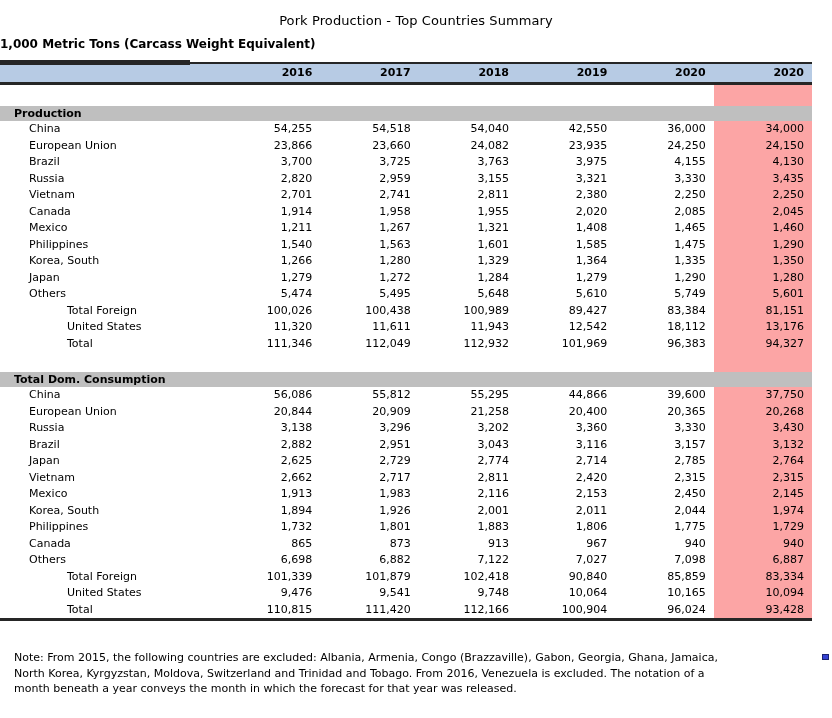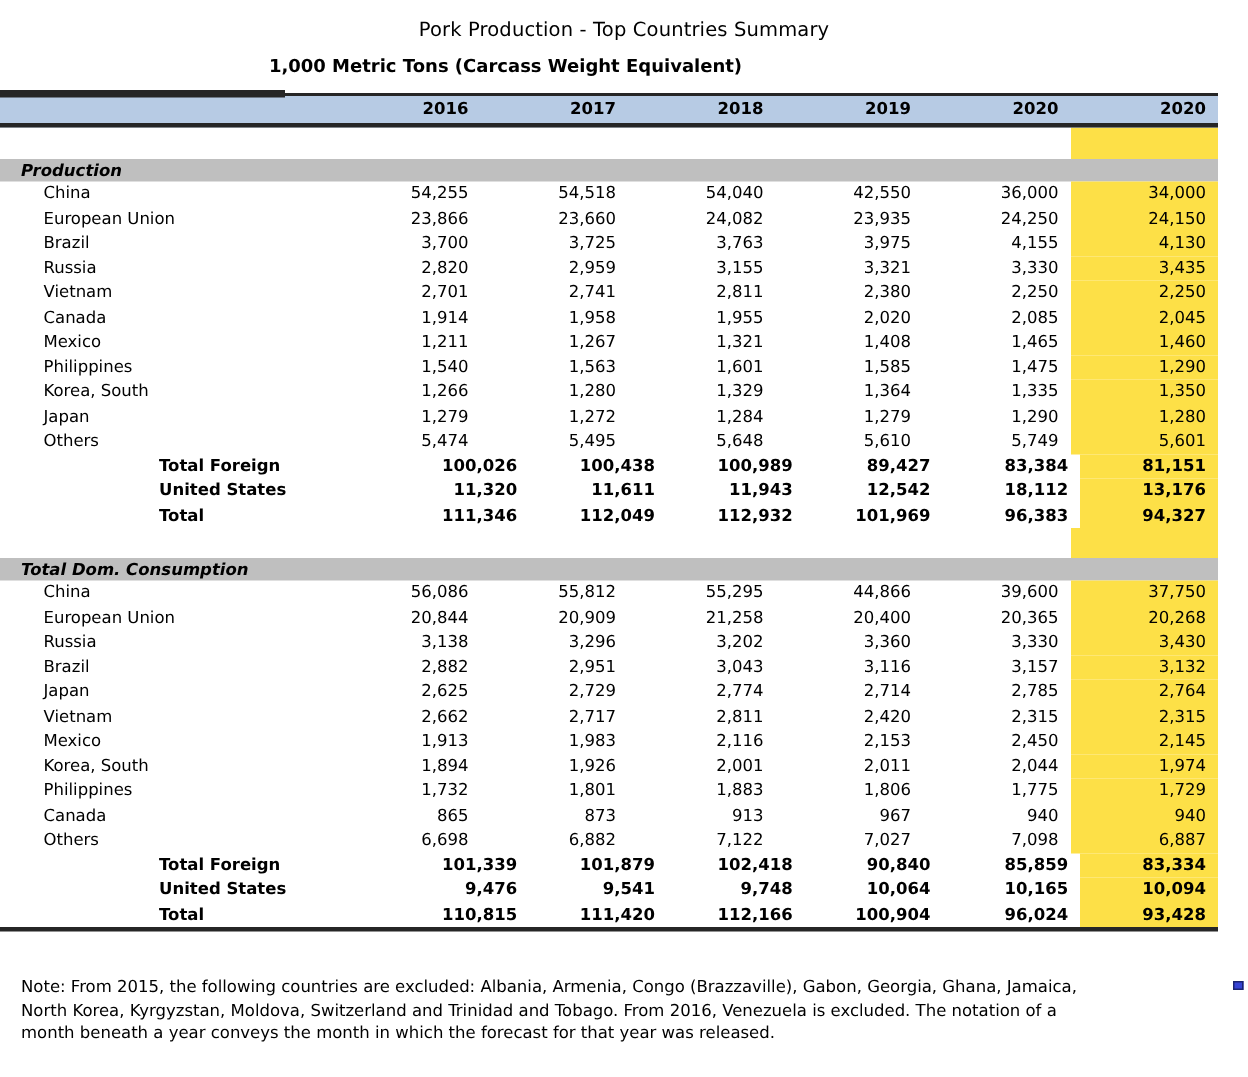--- a/index.html
+++ b/index.html
@@ -6,41 +6,41 @@
   body{
     width:832px;height:718px;position:relative;background:#ffffff;
     font-family:"DejaVu Sans","Liberation Sans",sans-serif;color:#000;
     overflow:hidden;
   }
   .title{
     position:absolute;top:13px;left:0;width:832px;text-align:center;
     font-size:13px;font-weight:normal;letter-spacing:0.1px;
   }
   .subtitle{
-    position:absolute;top:37px;left:0;width:674px;text-align:center;
+    position:absolute;top:37px;left:0;width:674px;
     font-size:12px;font-weight:bold;
   }
   .tbl{position:absolute;top:62px;left:0;width:812px;}
   .r{display:grid;grid-template-columns:222px repeat(6,1fr);}
   
   .hdr{background:#b7cbe4;position:relative;border-top:2px solid #262626;border-bottom:3px solid #262626;padding:2px 0 3px 0;}
   .thickseg{position:absolute;top:-4px;left:0;width:190px;height:5px;background:#262626;}
   .hcell{font-size:11px;font-weight:bold;text-align:right;padding-right:8px;line-height:13px;}
   
   .sp1 .c{height:21px;}
   .sp2 .c{height:20px;}
   
-  .band{background:#bfbfbf;height:15px;line-height:15px;font-size:11px;font-weight:bold;padding-left:14px;font-style:italic;}
+  .band{background:#bfbfbf;height:15px;line-height:15px;font-size:11px;font-weight:bold;padding-left:14px;}
   
   .dr{height:16.5px;line-height:16.5px;font-size:11px;}
   .lc{padding-left:29px;white-space:nowrap;overflow:hidden;}
   .nc{text-align:right;padding-right:8px;font-variant-numeric:tabular-nums;}
   .tot .lc{padding-left:67px;}
-  .tot{font-weight:bold;padding-left:39px;}
-  .hl{background:#fde047;}
+  .tot{font-weight:normal;}
+  .hl{background:#fca5a5;}
   .botline{height:3px;background:#262626;}
   .note{
     position:absolute;left:14px;top:650px;width:760px;
     font-size:11px;line-height:15.5px;color:#000;
   }
   .marker{
     position:absolute;left:822px;top:654px;width:7px;height:6px;
     background:#3643d4;border:1px solid #1b2370;box-sizing:border-box;
   }
 </style>

